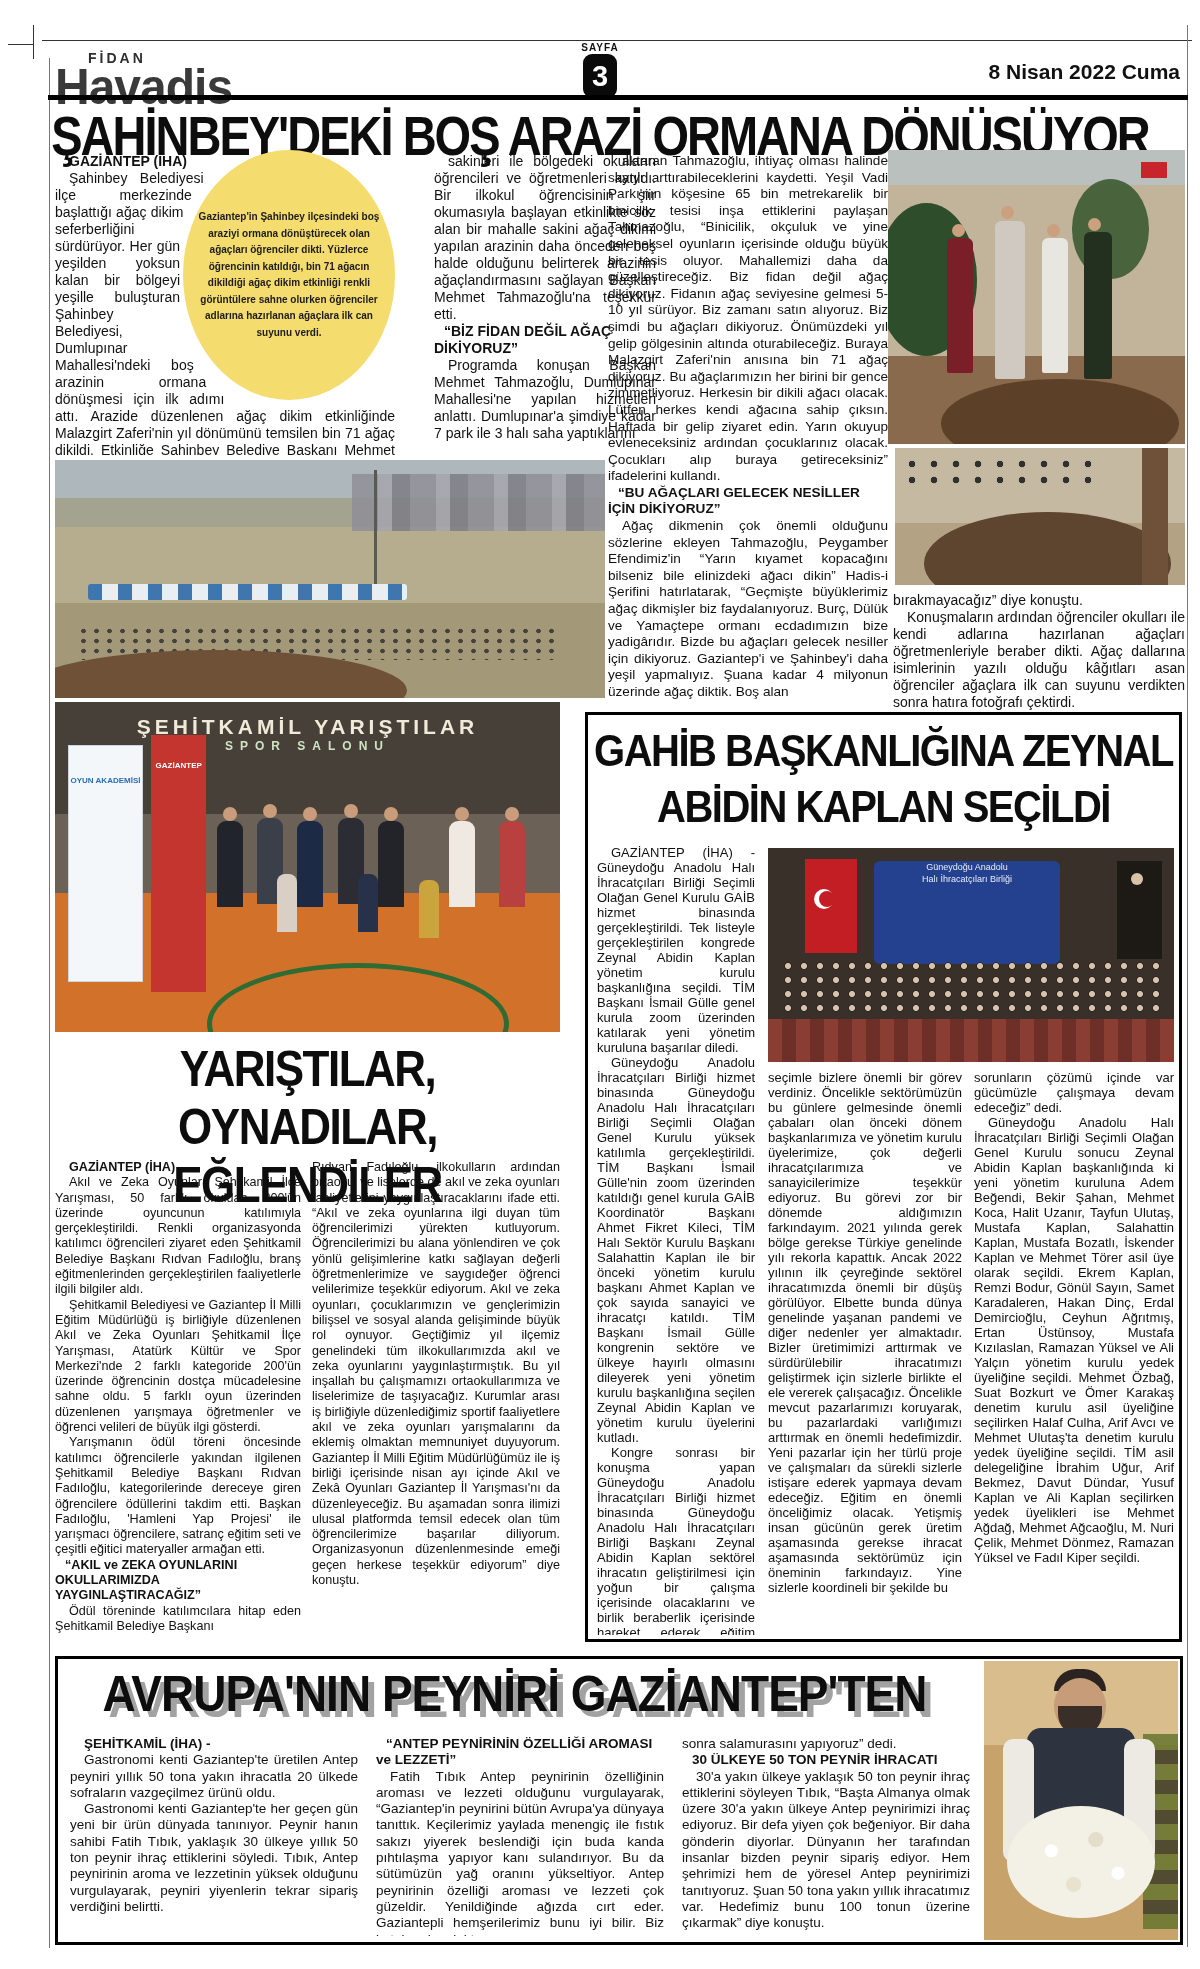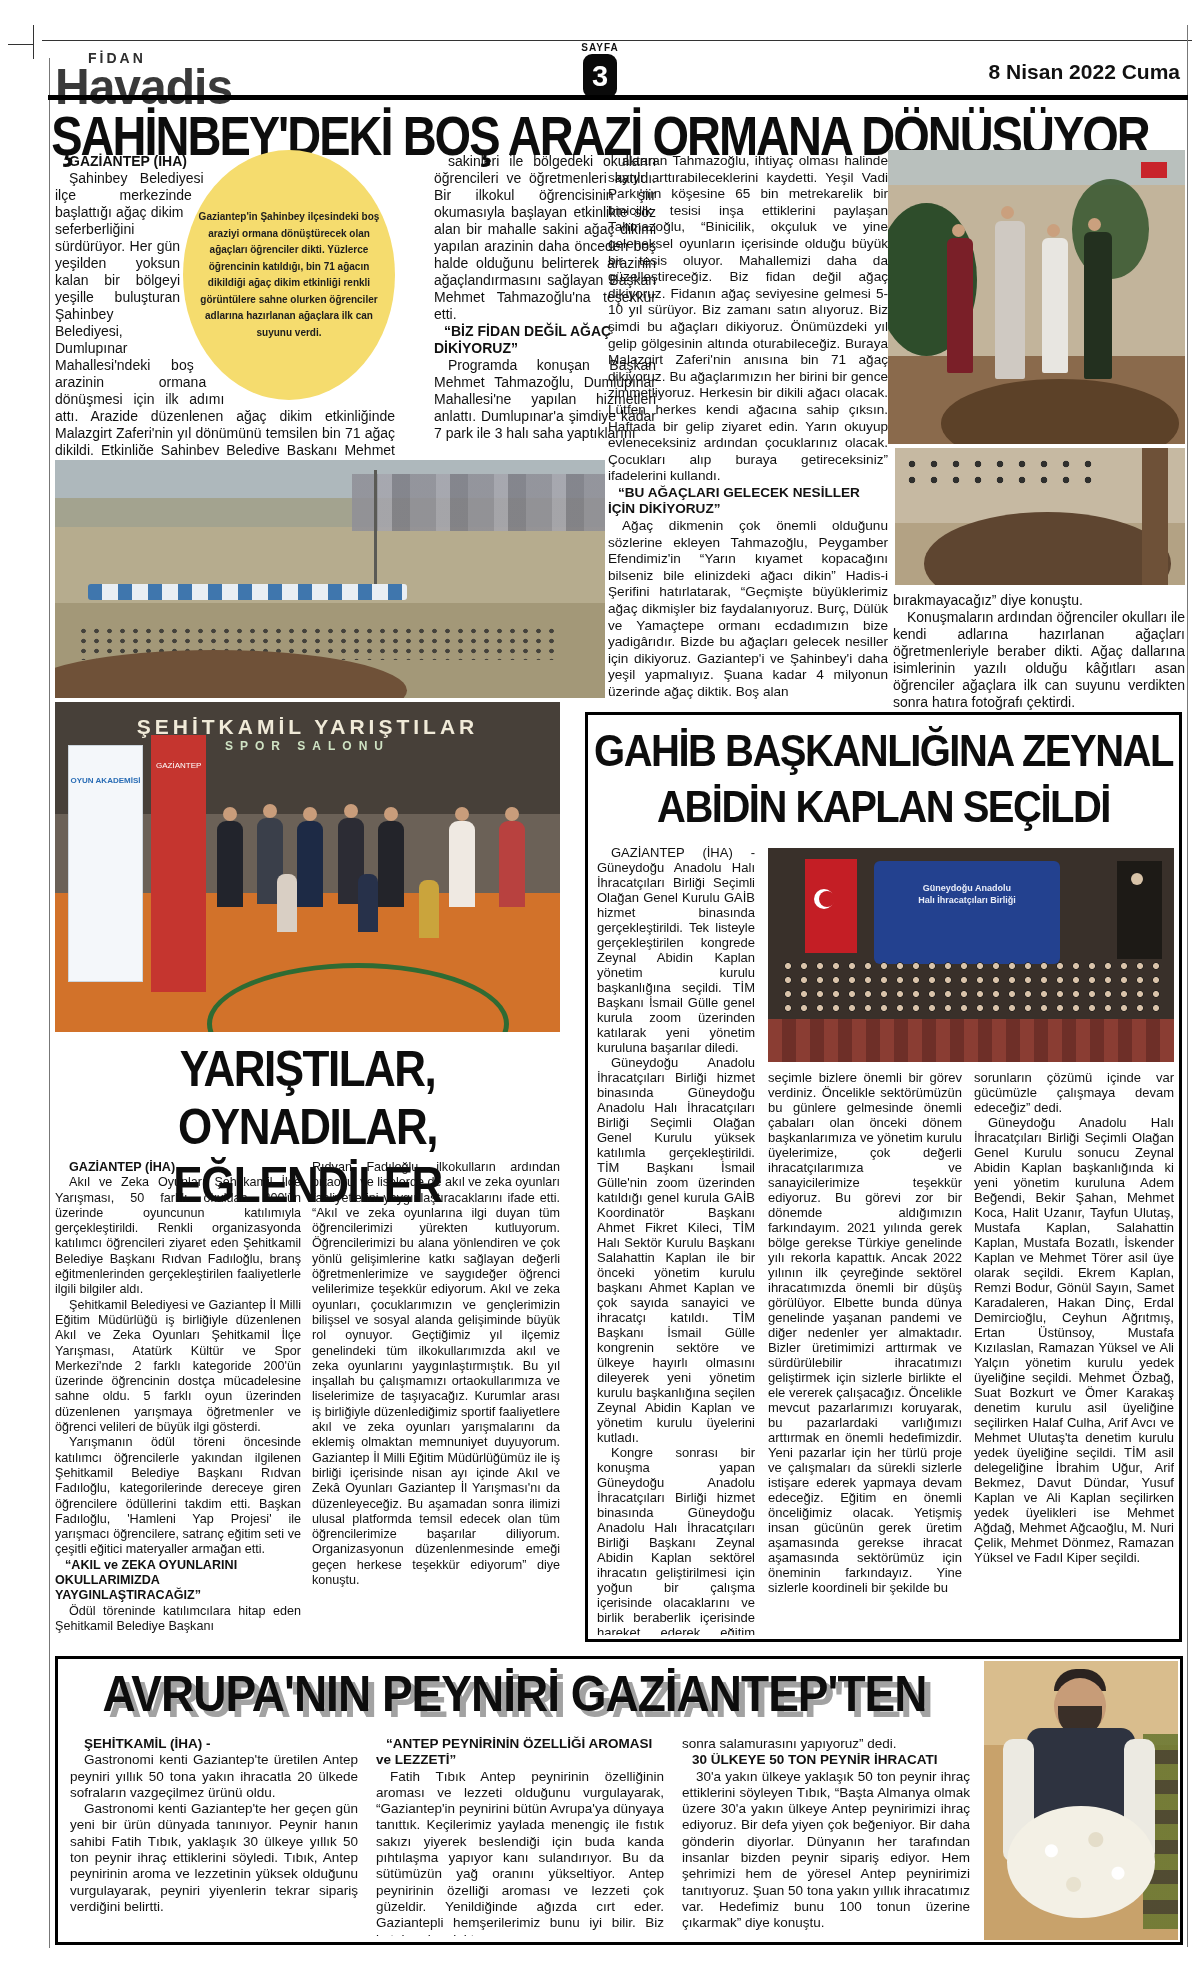--- a/index.html
+++ b/index.html
@@ -77,29 +77,29 @@
   .ph-dig .crowd{position:absolute;left:2%;top:6%;width:70%;height:36px;
       background-image:radial-gradient(circle,#30302e 3px,transparent 3.6px);background-size:22px 16px;}
 
   .ph-hall{background:linear-gradient(#474039 0 34%,#6b6157 34% 58%,#d2722a 58% 100%);}
   .ph-hall .walltext{position:absolute;left:0;top:4%;width:100%;text-align:center;color:#f0ead8;font-weight:bold;}
   .ph-hall .wt1{font-size:21px;letter-spacing:4px;}
   .ph-hall .wt2{font-size:12px;letter-spacing:7px;color:#cfe3c4;}
   .ph-hall .banner-white{position:absolute;left:2.5%;top:13%;width:15%;height:72%;background:#f4f7fa;border:1px solid #cdd6de;
       color:#2a6db5;font-size:8px;font-weight:bold;text-align:center;padding-top:30px;box-sizing:border-box;}
   .ph-hall .banner-red{position:absolute;left:19%;top:10%;width:11%;height:78%;background:#c5352f;
-      color:#fff;font-size:8px;font-weight:normal;text-align:center;padding-top:26px;box-sizing:border-box;}
+      color:#fff;font-size:8px;font-weight:bold;text-align:center;padding-top:26px;box-sizing:border-box;}
   .ph-hall .court{position:absolute;left:30%;bottom:-16%;width:58%;height:34%;border:5px solid #2f6b33;border-radius:50%;}
   .ph-hall .fig{position:absolute;width:26px;height:86px;border-radius:9px 9px 0 0;}
   .ph-hall .fig i{position:absolute;left:6px;top:-14px;width:14px;height:14px;border-radius:50%;background:#c99d7b;}
   .ph-hall .kid{position:absolute;width:20px;height:58px;border-radius:8px 8px 0 0;}
 
   .ph-cong{background:#39302a;}
   .ph-cong .screen{position:absolute;left:26%;top:6%;width:46%;height:48%;background:#23418f;border-radius:6px;
-      color:#e8ecf7;font-size:9px;font-weight:bold;text-align:center;padding-top:21px;box-sizing:border-box;line-height:12px;}
+      color:#e8ecf7;font-size:9px;font-weight:normal;text-align:center;padding-top:0;box-sizing:border-box;line-height:12px;}
   .ph-cong .flag{position:absolute;left:9%;top:5%;width:13%;height:44%;background:#c41e25;}
   .ph-cong .flag i{position:absolute;left:28%;top:34%;width:16px;height:16px;border-radius:50%;
       background:transparent;box-shadow:-3px 0 0 2px #fff;}
   .ph-cong .portrait{position:absolute;right:3%;top:6%;width:11%;height:46%;background:#1d1a16;}
   .ph-cong .portrait i{position:absolute;left:30%;top:12%;width:12px;height:12px;border-radius:50%;background:#d8c3a8;}
   .ph-cong .crowd{position:absolute;left:3%;top:52%;width:94%;height:26%;
       background-image:radial-gradient(circle,#d9c3aa 2.6px,#23211e 3.4px,transparent 4px);background-size:16px 14px;}
   .ph-cong .seats{position:absolute;left:0;bottom:0;width:100%;height:20%;
       background:repeating-linear-gradient(90deg,#8a3d33 0 14px,#6e2f28 14px 28px);}
 

